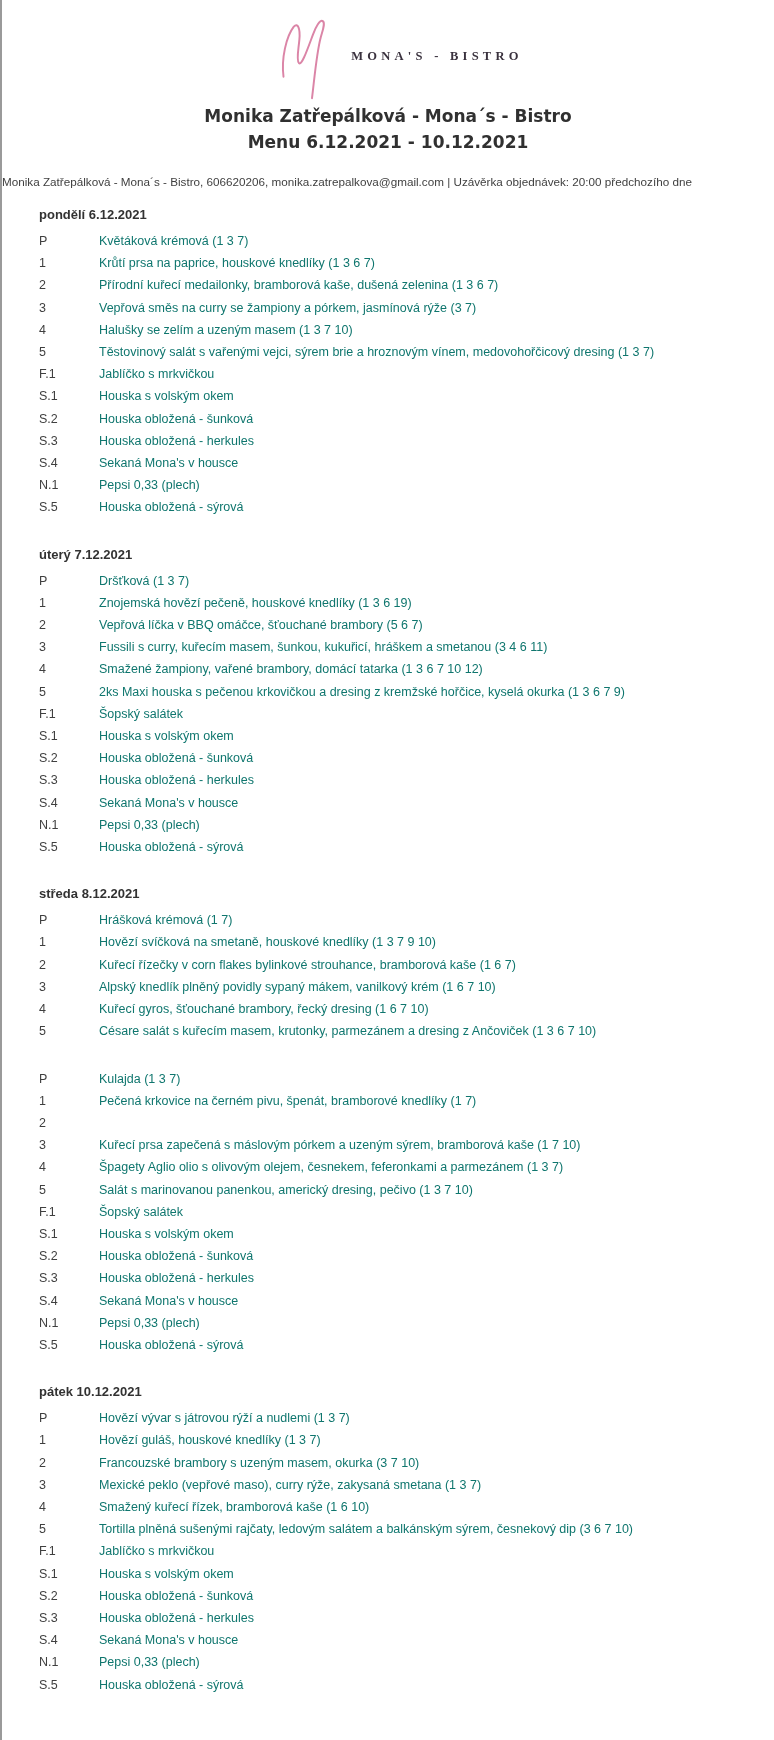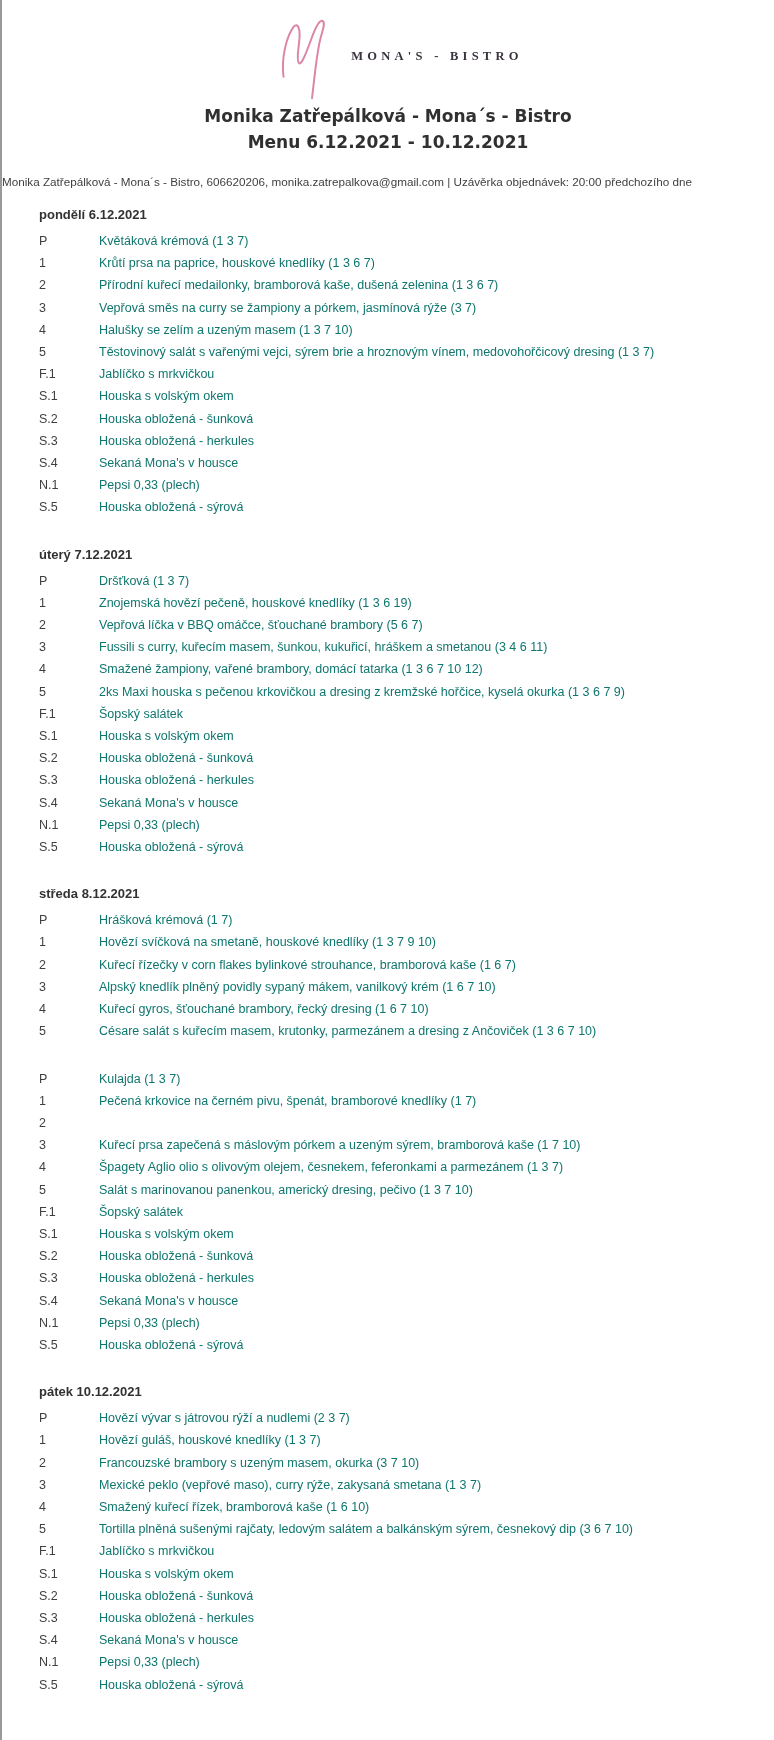--- a/index.html
+++ b/index.html
@@ -339,21 +339,21 @@
     <span class="menu-name">Houska obložená - sýrová</span>
   </div>
 </div>
   </section>
 
   <section class="day-section">
     <h2 class="day-heading">pátek 10.12.2021</h2>
     <div class="rows">
   <div class="menu-row">
     <span class="menu-code">P</span>
-    <span class="menu-name">Hovězí vývar s játrovou rýží a nudlemi (2 3 7)</span>
+    <span class="menu-name">Hovězí vývar s játrovou rýží a nudlemi (1 3 7)</span>
   </div>
 
   <div class="menu-row">
     <span class="menu-code">1</span>
     <span class="menu-name">Hovězí guláš, houskové knedlíky (1 3 7)</span>
   </div>
 
   <div class="menu-row">
     <span class="menu-code">2</span>
     <span class="menu-name">Francouzské brambory s uzeným masem, okurka (3 7 10)</span>

